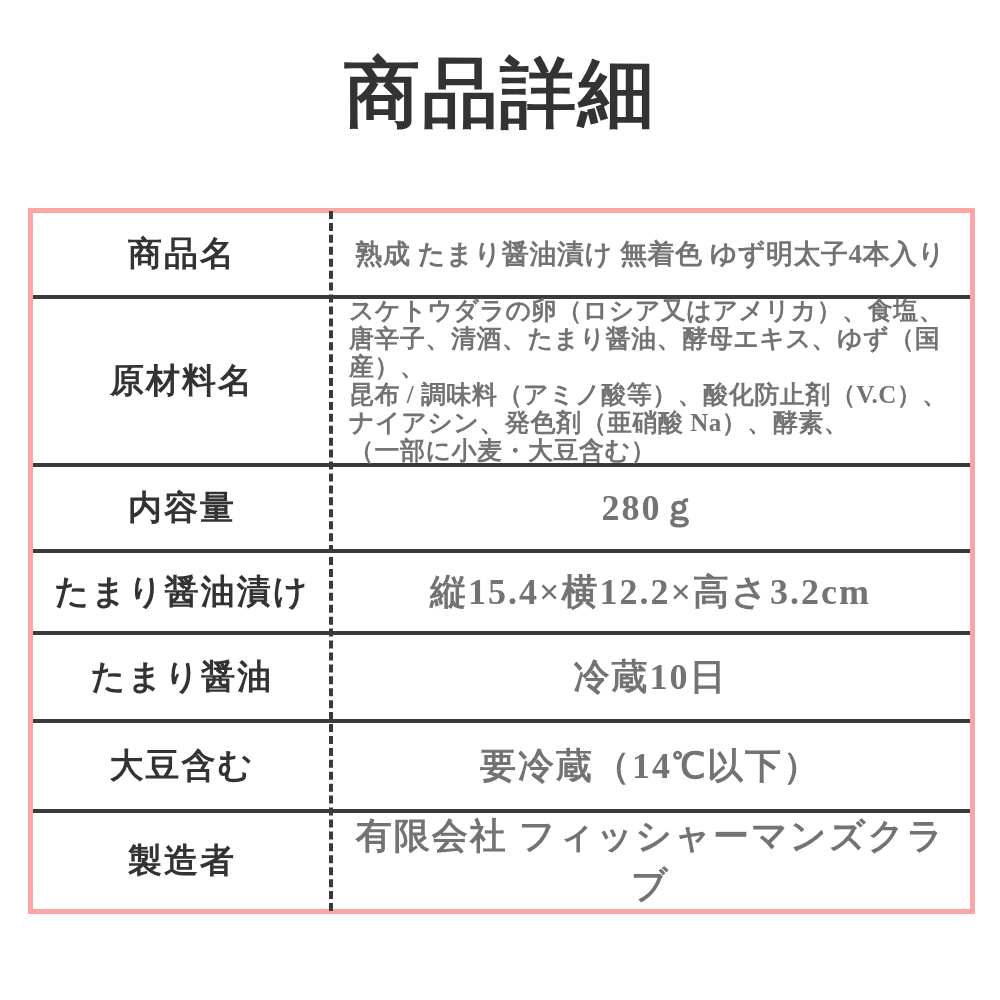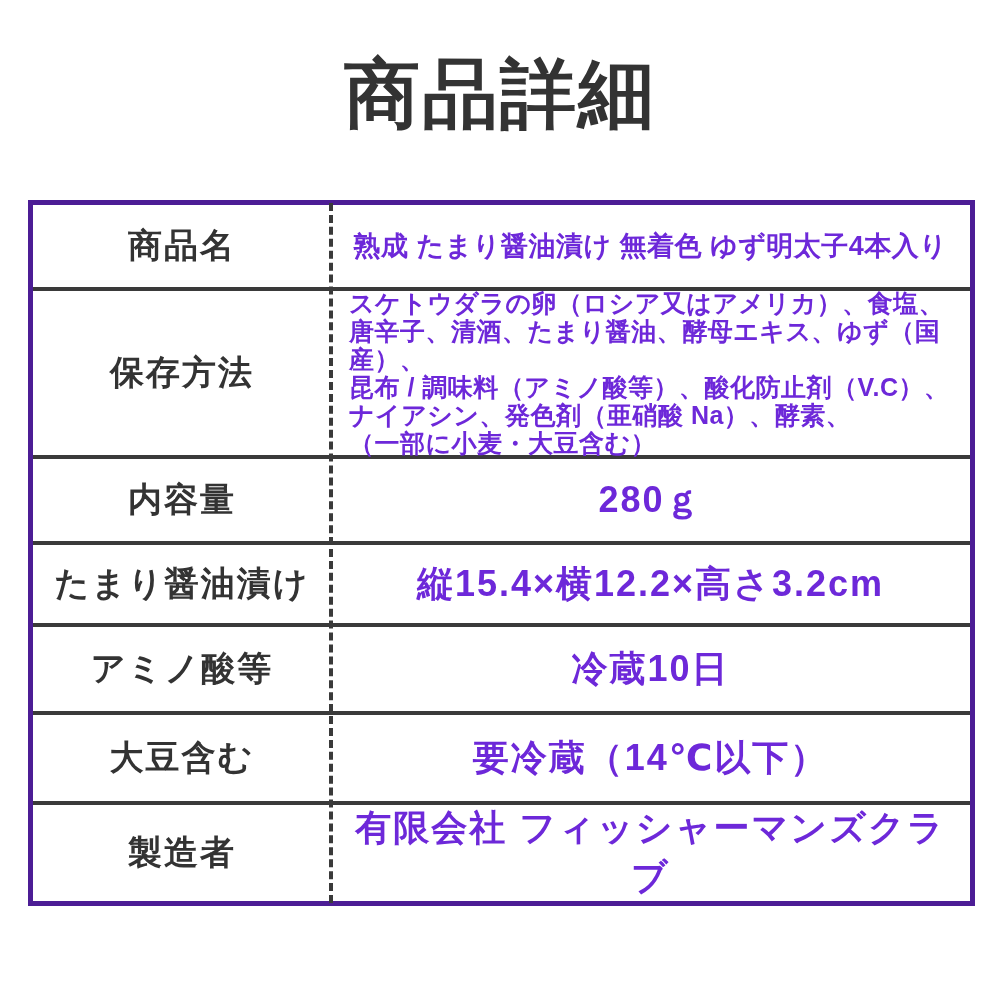--- a/index.html
+++ b/index.html
@@ -11,40 +11,41 @@
     overflow: hidden;
     font-family: "Liberation Sans", "DejaVu Sans", sans-serif;
     -webkit-font-smoothing: antialiased;
   }
   .page {
     position: relative;
     width: 1000px;
     height: 1000px;
     background: #ffffff;
     color: #333333;
+    font-family: Liberation Serif, serif;
   }
   .page-title {
     position: absolute;
     top: 52px;
     left: 0;
     width: 100%;
     text-align: center;
     font-size: 76px;
     font-weight: bold;
     letter-spacing: 2px;
     color: #333333;
     line-height: 1.1;
     margin: 0;
   }
   .spec-table {
     position: absolute;
     left: 28px;
-    top: 200px;
+    top: 208px;
     width: 937px;
-    border: 5px solid #4c1d95;
+    border: 5px solid #fca5a5;
     display: grid;
     grid-template-columns: 298px 1fr;
     grid-template-rows: 86px 168px 86px 82px 88px 90px 96px;
     background: #ffffff;
   }
   .spec-row { display: contents; }
   .cell {
     display: flex;
     align-items: center;
     min-width: 0;
@@ -59,21 +60,21 @@
     letter-spacing: 2px;
     color: #333333;
     text-align: center;
     padding: 0 6px;
   }
   .value-cell {
     justify-content: center;
     font-size: 36px;
     font-weight: bold;
     letter-spacing: 2px;
-    color: #6d28d9;
+    color: #737373;
     text-align: center;
     padding: 0 10px;
   }
   .value-cell.compact {
     font-size: 27px;
     letter-spacing: 0.5px;
   }
   .value-cell.multiline {
     justify-content: flex-start;
     text-align: left;
@@ -103,40 +104,40 @@
   <div class="spec-table">
 
     <div class="column-divider"></div>
 
     <div class="spec-row">
       <div class="cell label-cell">商品名</div>
       <div class="cell value-cell compact">熟成 たまり醤油漬け 無着色 ゆず明太子4本入り</div>
     </div>
 
     <div class="spec-row">
-      <div class="cell label-cell">保存方法</div>
+      <div class="cell label-cell">原材料名</div>
       <div class="cell value-cell multiline">スケトウダラの卵（ロシア又はアメリカ）、食塩、
 唐辛子、清酒、たまり醤油、酵母エキス、ゆず（国産）、
 昆布 / 調味料（アミノ酸等）、酸化防止剤（V.C）、
 ナイアシン、発色剤（亜硝酸 Na）、酵素、
 （一部に小麦・大豆含む）</div>
     </div>
 
     <div class="spec-row">
       <div class="cell label-cell">内容量</div>
       <div class="cell value-cell">280ｇ</div>
     </div>
 
     <div class="spec-row">
       <div class="cell label-cell">たまり醤油漬け</div>
       <div class="cell value-cell">縦15.4×横12.2×高さ3.2cm</div>
     </div>
 
     <div class="spec-row">
-      <div class="cell label-cell">アミノ酸等</div>
+      <div class="cell label-cell">たまり醤油</div>
       <div class="cell value-cell">冷蔵10日</div>
     </div>
 
     <div class="spec-row">
       <div class="cell label-cell">大豆含む</div>
       <div class="cell value-cell">要冷蔵（14℃以下）</div>
     </div>
 
     <div class="spec-row">
       <div class="cell label-cell">製造者</div>

